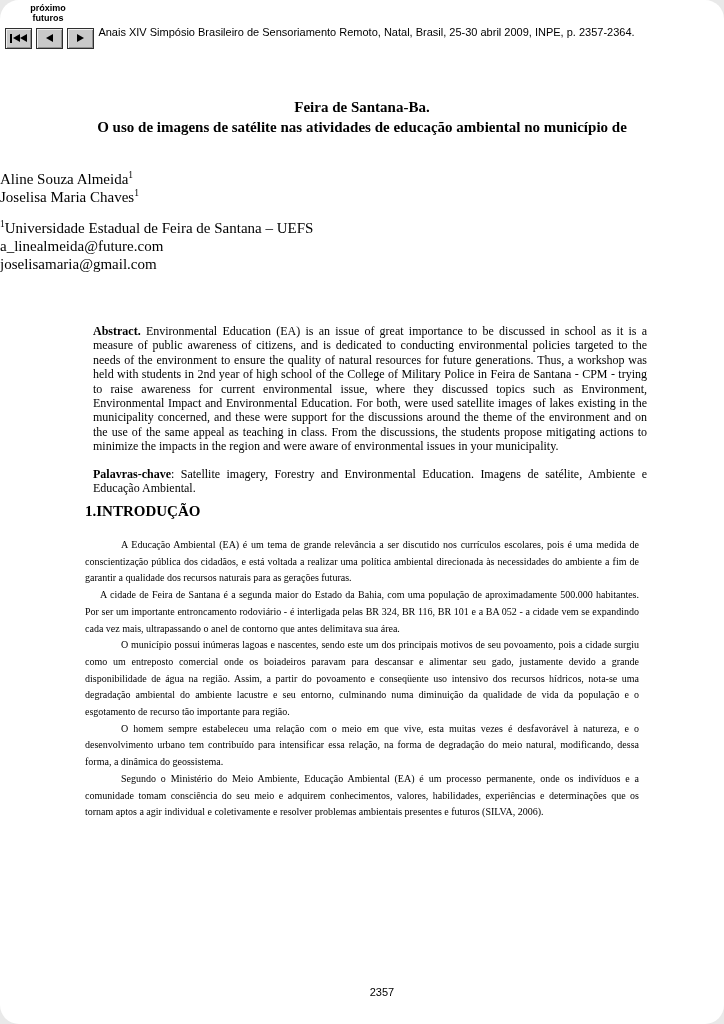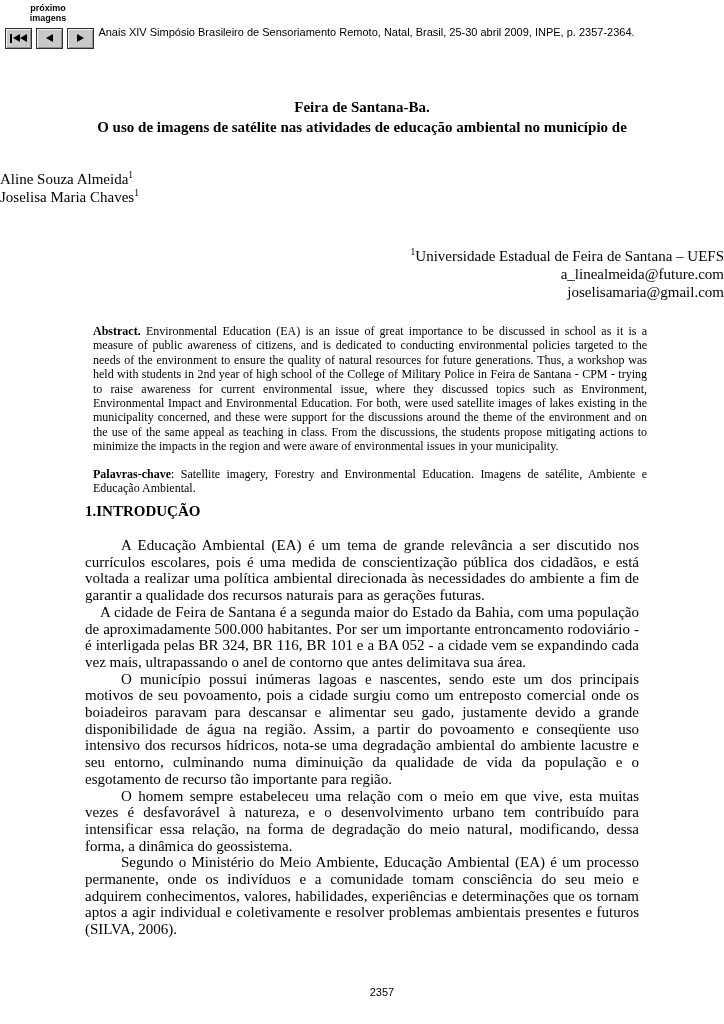--- a/index.html
+++ b/index.html
@@ -4,20 +4,21 @@
 <style>
   html,body{margin:0;padding:0;background:#e9e9e9;}
   .page{
     position:relative;
     width:724px;height:1024px;
     background:#ffffff;
     color:#000;
     font-family:"Liberation Serif", serif;
     margin:0 auto;
     overflow:hidden;
+    border-radius:19px;
   }
   
   .nav{position:absolute;left:5px;top:3px;width:92px;}
   .nav-label{
     font-family:"Liberation Sans", sans-serif;
     font-weight:bold;font-size:9px;line-height:1.15;
     text-align:center;width:86px;
   }
   .nav-buttons{display:flex;gap:4px;margin-top:4px;}
   .nav-btn{
@@ -47,38 +48,38 @@
     text-align:center;font-weight:bold;
     font-size:15px;line-height:20px;margin:0;
   }
   .title .line{white-space:nowrap;}
   .authors{
     position:absolute;top:170px;left:0;right:0;
     text-align:left;font-size:15px;line-height:18px;
   }
   .affiliation{
     position:absolute;top:219px;left:0;right:0;
-    text-align:right;font-size:15px;line-height:18px;margin-top:28px;
+    text-align:left;font-size:15px;line-height:18px;
   }
   sup{font-size:9.5px;line-height:0;}
   
   .abstract,.keywords{
     position:absolute;left:85px;width:554px;
     text-align:justify;font-size:12px;line-height:14.4px;margin:8px;
   }
   .abstract{top:316px;}
   .keywords{top:459px;}
   
   .section-heading{
     position:absolute;top:503px;left:85px;
     font-size:15px;font-weight:bold;margin:0;
   }
   .body-copy{
     position:absolute;top:537px;left:85px;width:554px;
-    font-size:15px;line-height:16.7px;text-align:justify;
+    font-size:10px;line-height:16.7px;text-align:justify;
   }
   .body-copy p{margin:0;}
   .ind-lg{text-indent:36px;}
   .ind-sm{text-indent:15px;}
   
   .page-number{
     position:absolute;top:986px;left:0;right:0;
     text-align:center;
     font-family:"Liberation Sans", sans-serif;
     font-size:11px;
@@ -86,21 +87,21 @@
   }
 </style>
 </head>
 <body>
 
 <div class="page">
 
   <div class="nav">
     <div class="nav-label">
       <div>próximo</div>
-      <div>imagens</div>
+      <div>futuros</div>
     </div>
     <div class="nav-buttons">
       <button class="nav-btn">
         <span class="icon-row">
           <span class="bar-v"></span>
             <span class="tri-l"></span>
             <span class="tri-l"></span>
         </span>
       </button>
       <button class="nav-btn">

